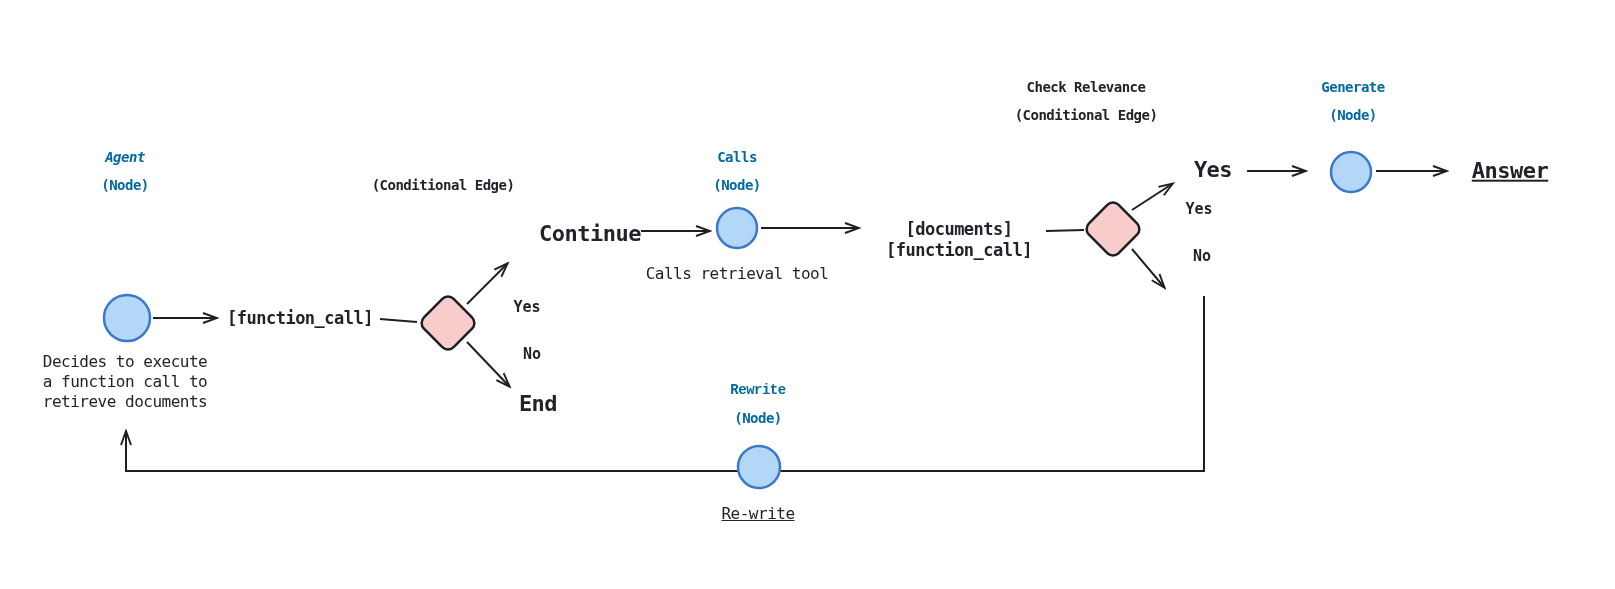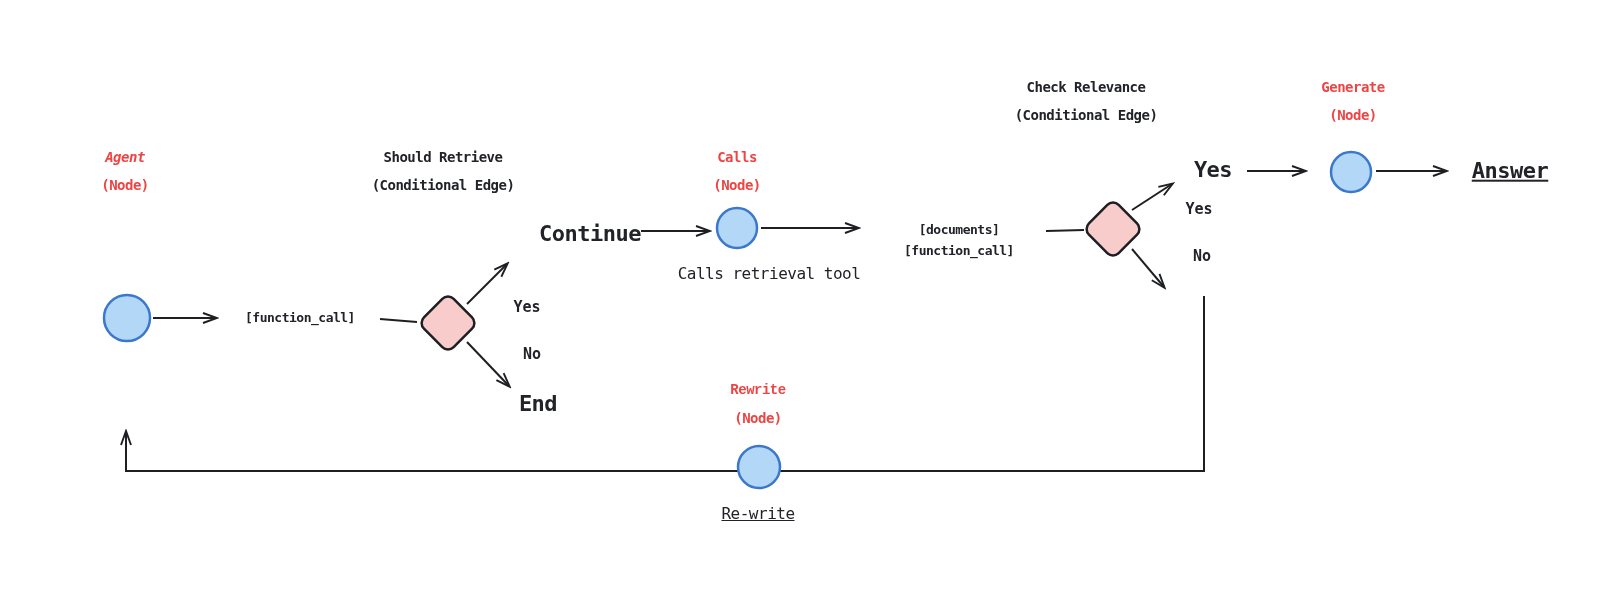--- a/index.html
+++ b/index.html
@@ -17,23 +17,23 @@
   .node-circle { stroke: #3b78cb; stroke-width: 2.5; }
   .diamond { stroke: #1e1f22; stroke-width: 2.5; }
   .lbl {
     position: absolute;
     transform: translate(-50%, -50%);
     white-space: nowrap;
     text-align: center;
     line-height: 1.3;
   }
   .title { font-size: 14px; font-weight: 600; letter-spacing: -0.5px; }
-  .blue  { color: #ef4444; }
+  .blue  { color: #0369a1; }
   .big   { font-size: 22px; font-weight: 600; letter-spacing: -0.5px; }
-  .code  { font-size: 13px; font-weight: 600; letter-spacing: -0.5px; }
+  .code  { font-size: 17px; font-weight: 600; letter-spacing: -0.5px; }
   .cap   { font-size: 16px; font-weight: 500; letter-spacing: -0.5px; line-height: 20px; }
   .tag   { font-size: 15px; font-weight: 700; }
 </style>
 </head>
 <body>
 
 <div class="canvas">
 
   <svg class="wires" width="1615" height="589" viewBox="0 0 1615 589">
     <defs>
@@ -70,34 +70,38 @@
     <circle class="node-circle" cx="737" cy="228" r="20" fill="#b3d8f7"></circle>
     <circle class="node-circle" cx="1351" cy="172" r="20" fill="#b3d8f7"></circle>
     <circle class="node-circle" cx="759" cy="467" r="21" fill="#b3d8f7"></circle>
 
     <rect class="diamond" x="427" y="302" width="42" height="42" rx="8" transform="rotate(45 448 323)" fill="#f7cccb"></rect>
     <rect class="diamond" x="1092" y="208" width="42" height="42" rx="8" transform="rotate(45 1113 229)" fill="#f7cccb"></rect>
   </svg>
 
   <div class="lbl title blue" style="left:125px; top:157px;font-style:italic;">Agent</div>
   <div class="lbl title blue" style="left:125px; top:185px;">(Node)</div>
+  <div class="lbl cap" style="left:125px; top:382px;">
+    <div>Decides to execute</div>
+    <div>a function call to</div>
+    <div>retireve documents</div>
+  </div>
 
-  <div class="lbl title" style="left:443px; top:157px;">Should Retrieve</div>
   <div class="lbl title" style="left:443px; top:185px;">(Conditional Edge)</div>
 
   <div class="lbl code" style="left:300px; top:318px;">[function_call]</div>
 
   <div class="lbl big" style="left:590px; top:234px;">Continue</div>
   <div class="lbl tag" style="left:527px; top:308px;">Yes</div>
   <div class="lbl tag" style="left:532px; top:355px;">No</div>
   <div class="lbl big" style="left:538px; top:404px;">End</div>
 
   <div class="lbl title blue" style="left:737px; top:157px;">Calls</div>
   <div class="lbl title blue" style="left:737px; top:185px;">(Node)</div>
-  <div class="lbl cap" style="left:737px; top:274px;margin-left:32px;">Calls retrieval tool</div>
+  <div class="lbl cap" style="left:737px; top:274px;">Calls retrieval tool</div>
 
   <div class="lbl code" style="left:959px; top:240px; line-height:21px;">
     <div>[documents]</div>
     <div>[function_call]</div>
   </div>
 
   <div class="lbl title" style="left:1086px; top:87px;">Check Relevance</div>
   <div class="lbl title" style="left:1086px; top:115px;">(Conditional Edge)</div>
 
   <div class="lbl big" style="left:1213px; top:170px;">Yes</div>

